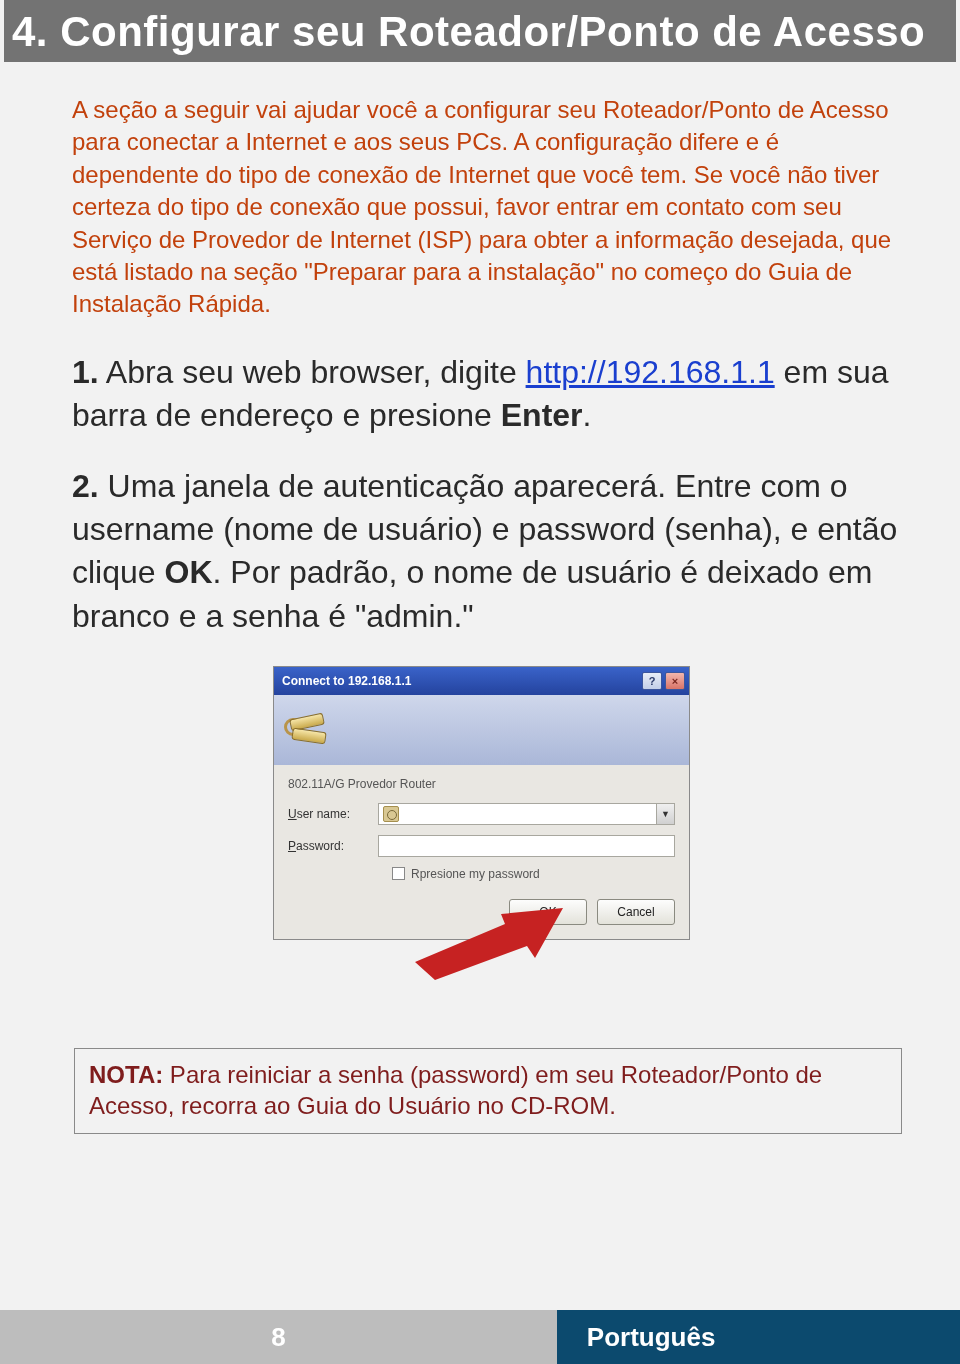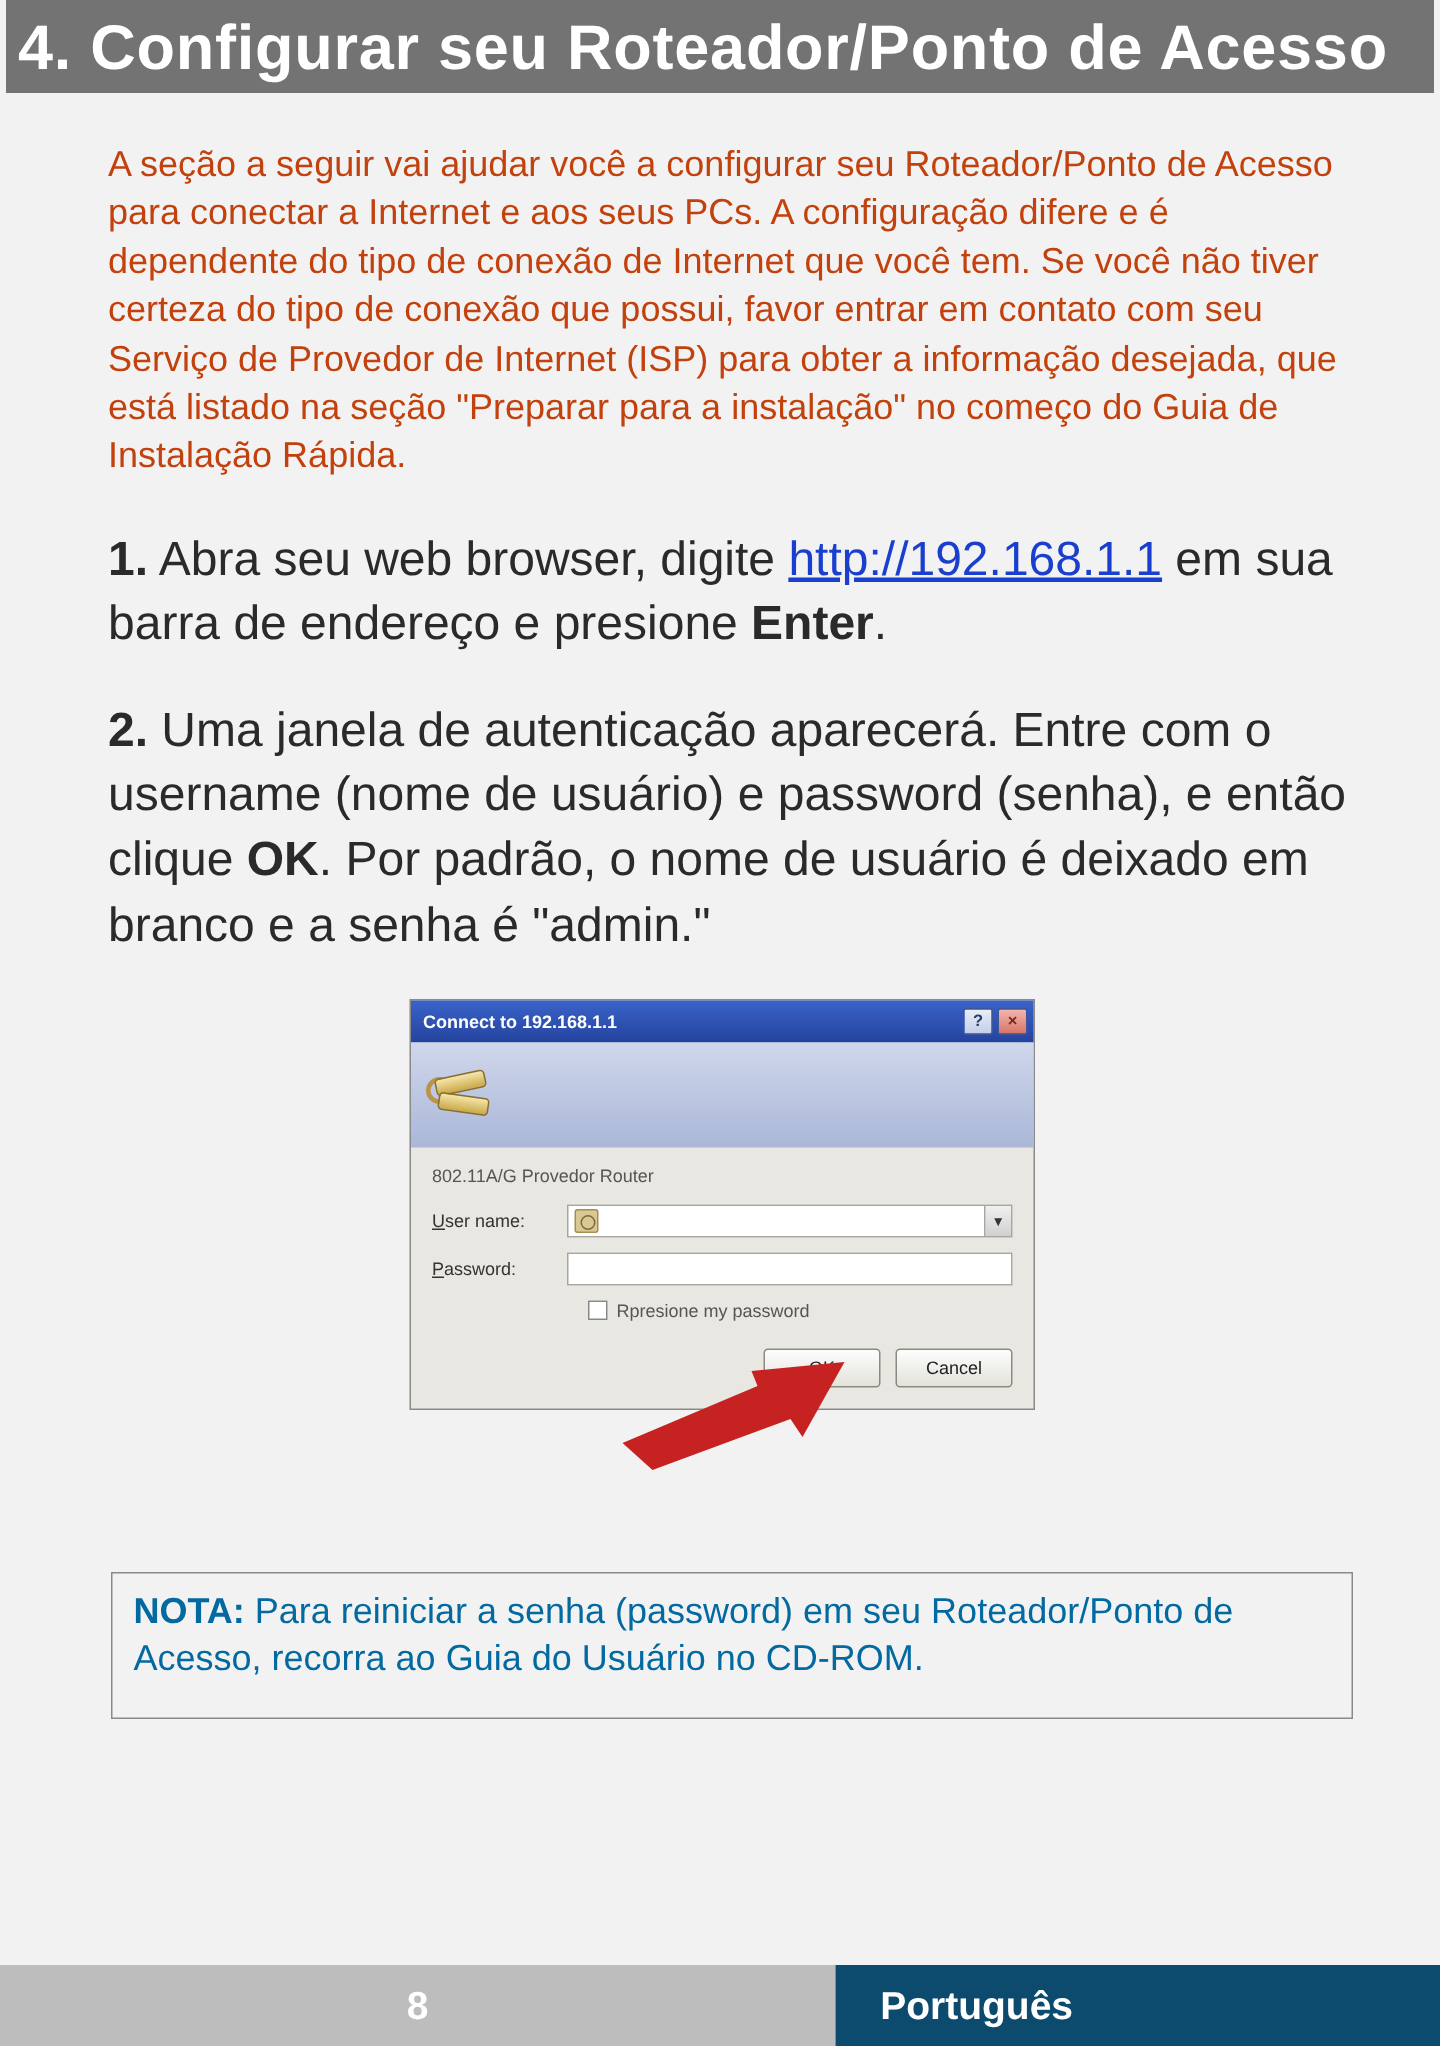--- a/index.html
+++ b/index.html
@@ -145,23 +145,23 @@
   .arrow-wrap { position: relative; height: 58px; margin-top: -6px; }
   .arrow {
     position: absolute;
     left: 142px; top: -32px;
     width: 0; height: 0;
   }
   .arrow svg { overflow: visible; }
 
   .note-box {
     border: 1px solid #8a8a8a;
-    padding: 10px 14px 24px 14px;
+    padding: 10px 14px 12px 14px;
     margin: 56px 2px 0 2px;
-    color: #0369a1;
+    color: #7f1d1d;
     font-size: 24px;
     line-height: 1.3;
   }
   .note-box .nbold { font-weight: bold; }
 
   .footer {
     position: absolute;
     left: 0; bottom: 0;
     width: 960px; height: 54px;
     display: flex;

